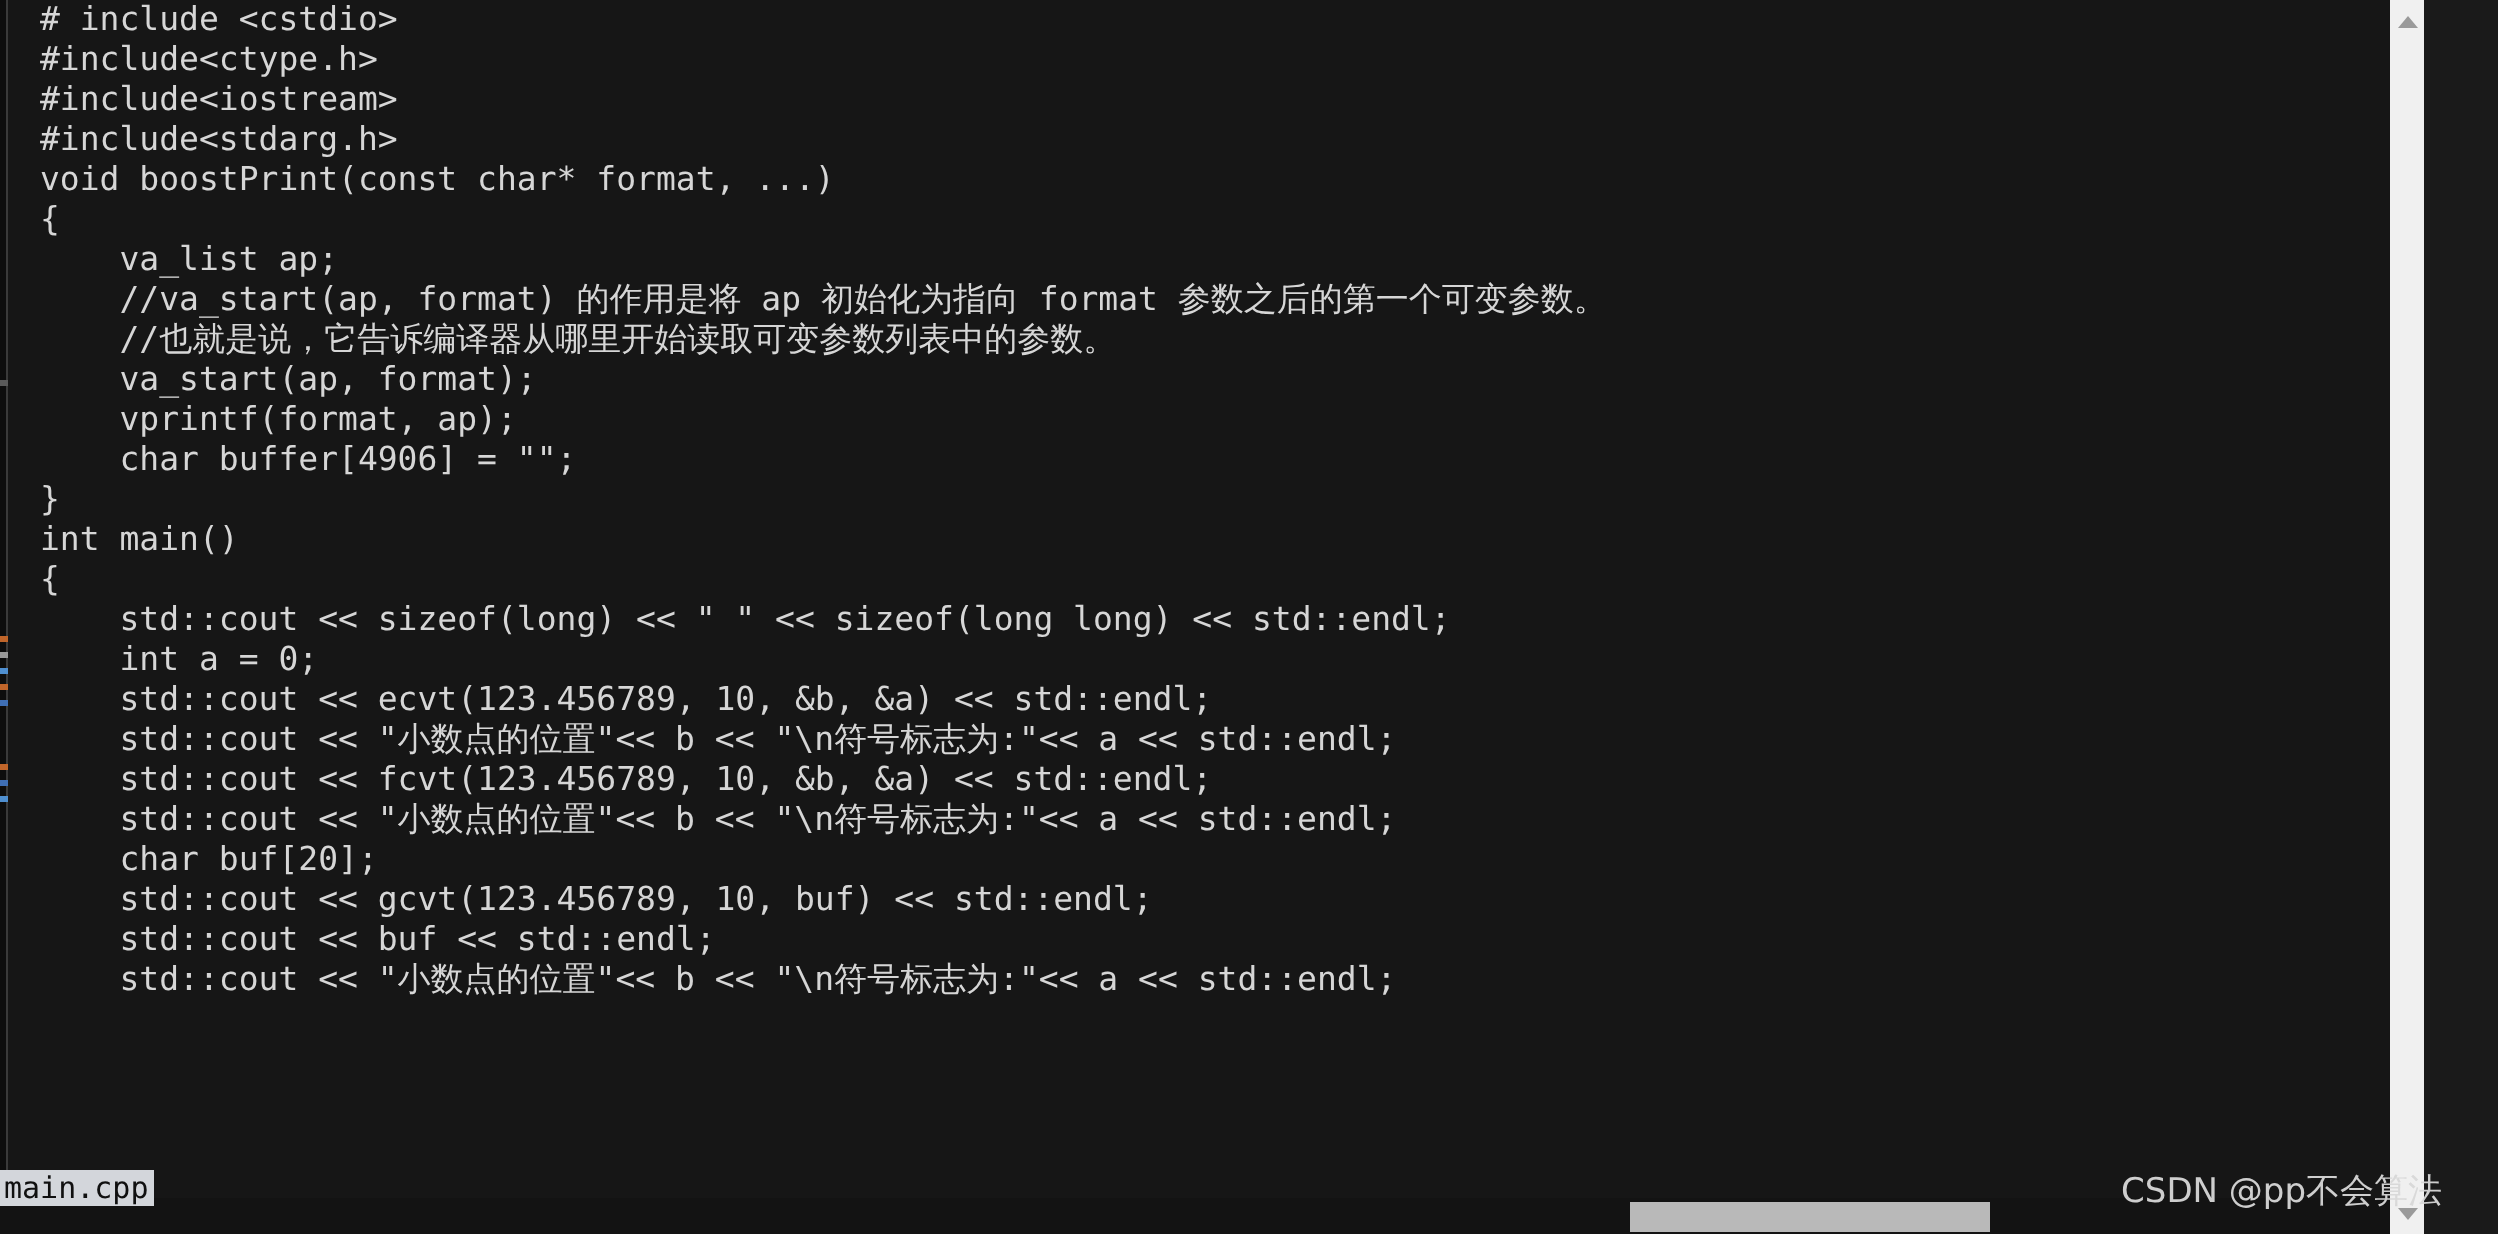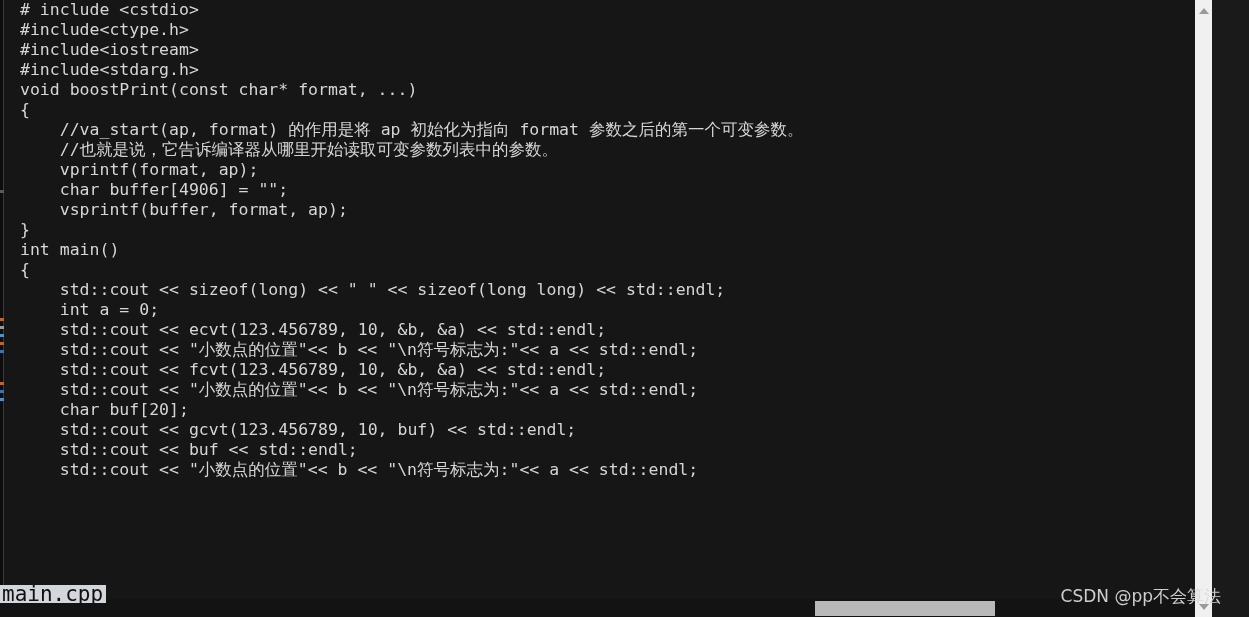--- a/index.html
+++ b/index.html
@@ -116,21 +116,21 @@
   }
 
   
   .file-tab {
     position: absolute;
     left: 0;
     top: 585px;
     background: #d3d6db;
     color: #101010;
     font-family: "DejaVu Sans Mono", "Liberation Mono", monospace;
-    font-size: 21px;
+    font-size: 15px;
     line-height: 18px;
     padding: 0 3px 0 2px;
     z-index: 11;
     white-space: pre;
   }
 
   
   .term-strip {
     position: absolute;
     left: 0;
@@ -189,25 +189,26 @@
       <div class="gutter-mark" style="top: 350px; background: rgb(63, 111, 181);"></div>
     </div>
 
   <div class="editor" id="editor">
       <div class="code-line"># include &lt;cstdio&gt;</div>
       <div class="code-line">#include&lt;ctype.h&gt;</div>
       <div class="code-line">#include&lt;iostream&gt;</div>
       <div class="code-line">#include&lt;stdarg.h&gt;</div>
       <div class="code-line">void boostPrint(const char* format, ...)</div>
       <div class="code-line">{</div>
+      <div class="code-line">    va_list ap;</div>
       <div class="code-line">    //va_start(ap, format) 的作用是将 ap 初始化为指向 format 参数之后的第一个可变参数。</div>
       <div class="code-line">    //也就是说，它告诉编译器从哪里开始读取可变参数列表中的参数。</div>
+      <div class="code-line">    va_start(ap, format);</div>
       <div class="code-line">    vprintf(format, ap);</div>
       <div class="code-line">    char buffer[4906] = "";</div>
-      <div class="code-line">    vsprintf(buffer, format, ap);</div>
       <div class="code-line">}</div>
       <div class="code-line">int main()</div>
       <div class="code-line">{</div>
       <div class="code-line">    std::cout &lt;&lt; sizeof(long) &lt;&lt; " " &lt;&lt; sizeof(long long) &lt;&lt; std::endl;</div>
       <div class="code-line">    int a = 0;</div>
       <div class="code-line">    std::cout &lt;&lt; ecvt(123.456789, 10, &amp;b, &amp;a) &lt;&lt; std::endl;</div>
       <div class="code-line">    std::cout &lt;&lt; "小数点的位置"&lt;&lt; b &lt;&lt; "\n符号标志为:"&lt;&lt; a &lt;&lt; std::endl;</div>
       <div class="code-line">    std::cout &lt;&lt; fcvt(123.456789, 10, &amp;b, &amp;a) &lt;&lt; std::endl;</div>
       <div class="code-line">    std::cout &lt;&lt; "小数点的位置"&lt;&lt; b &lt;&lt; "\n符号标志为:"&lt;&lt; a &lt;&lt; std::endl;</div>
       <div class="code-line">    char buf[20];</div>

